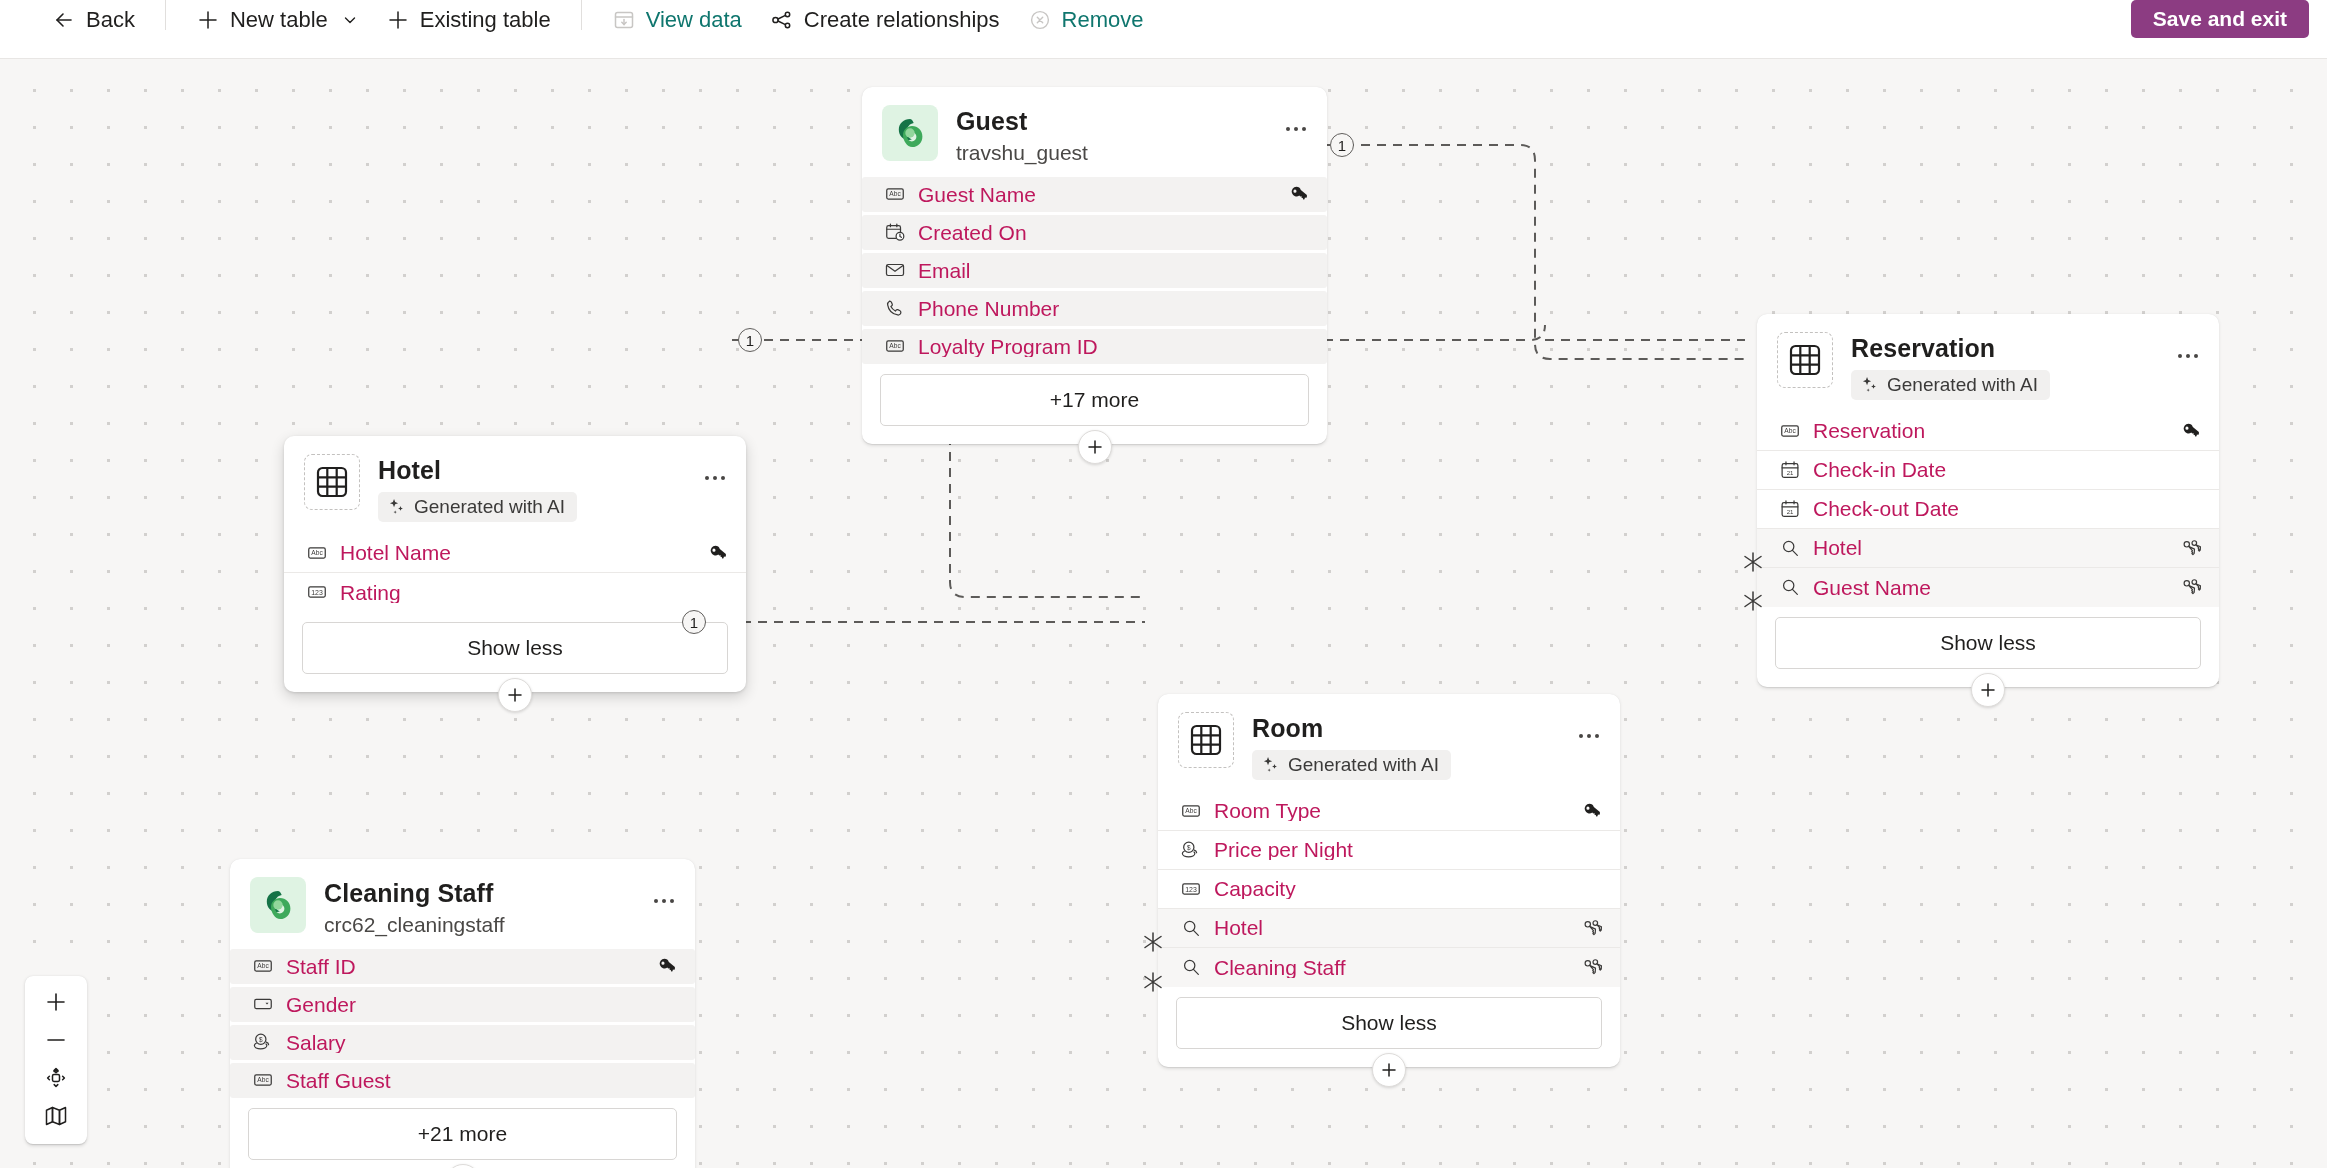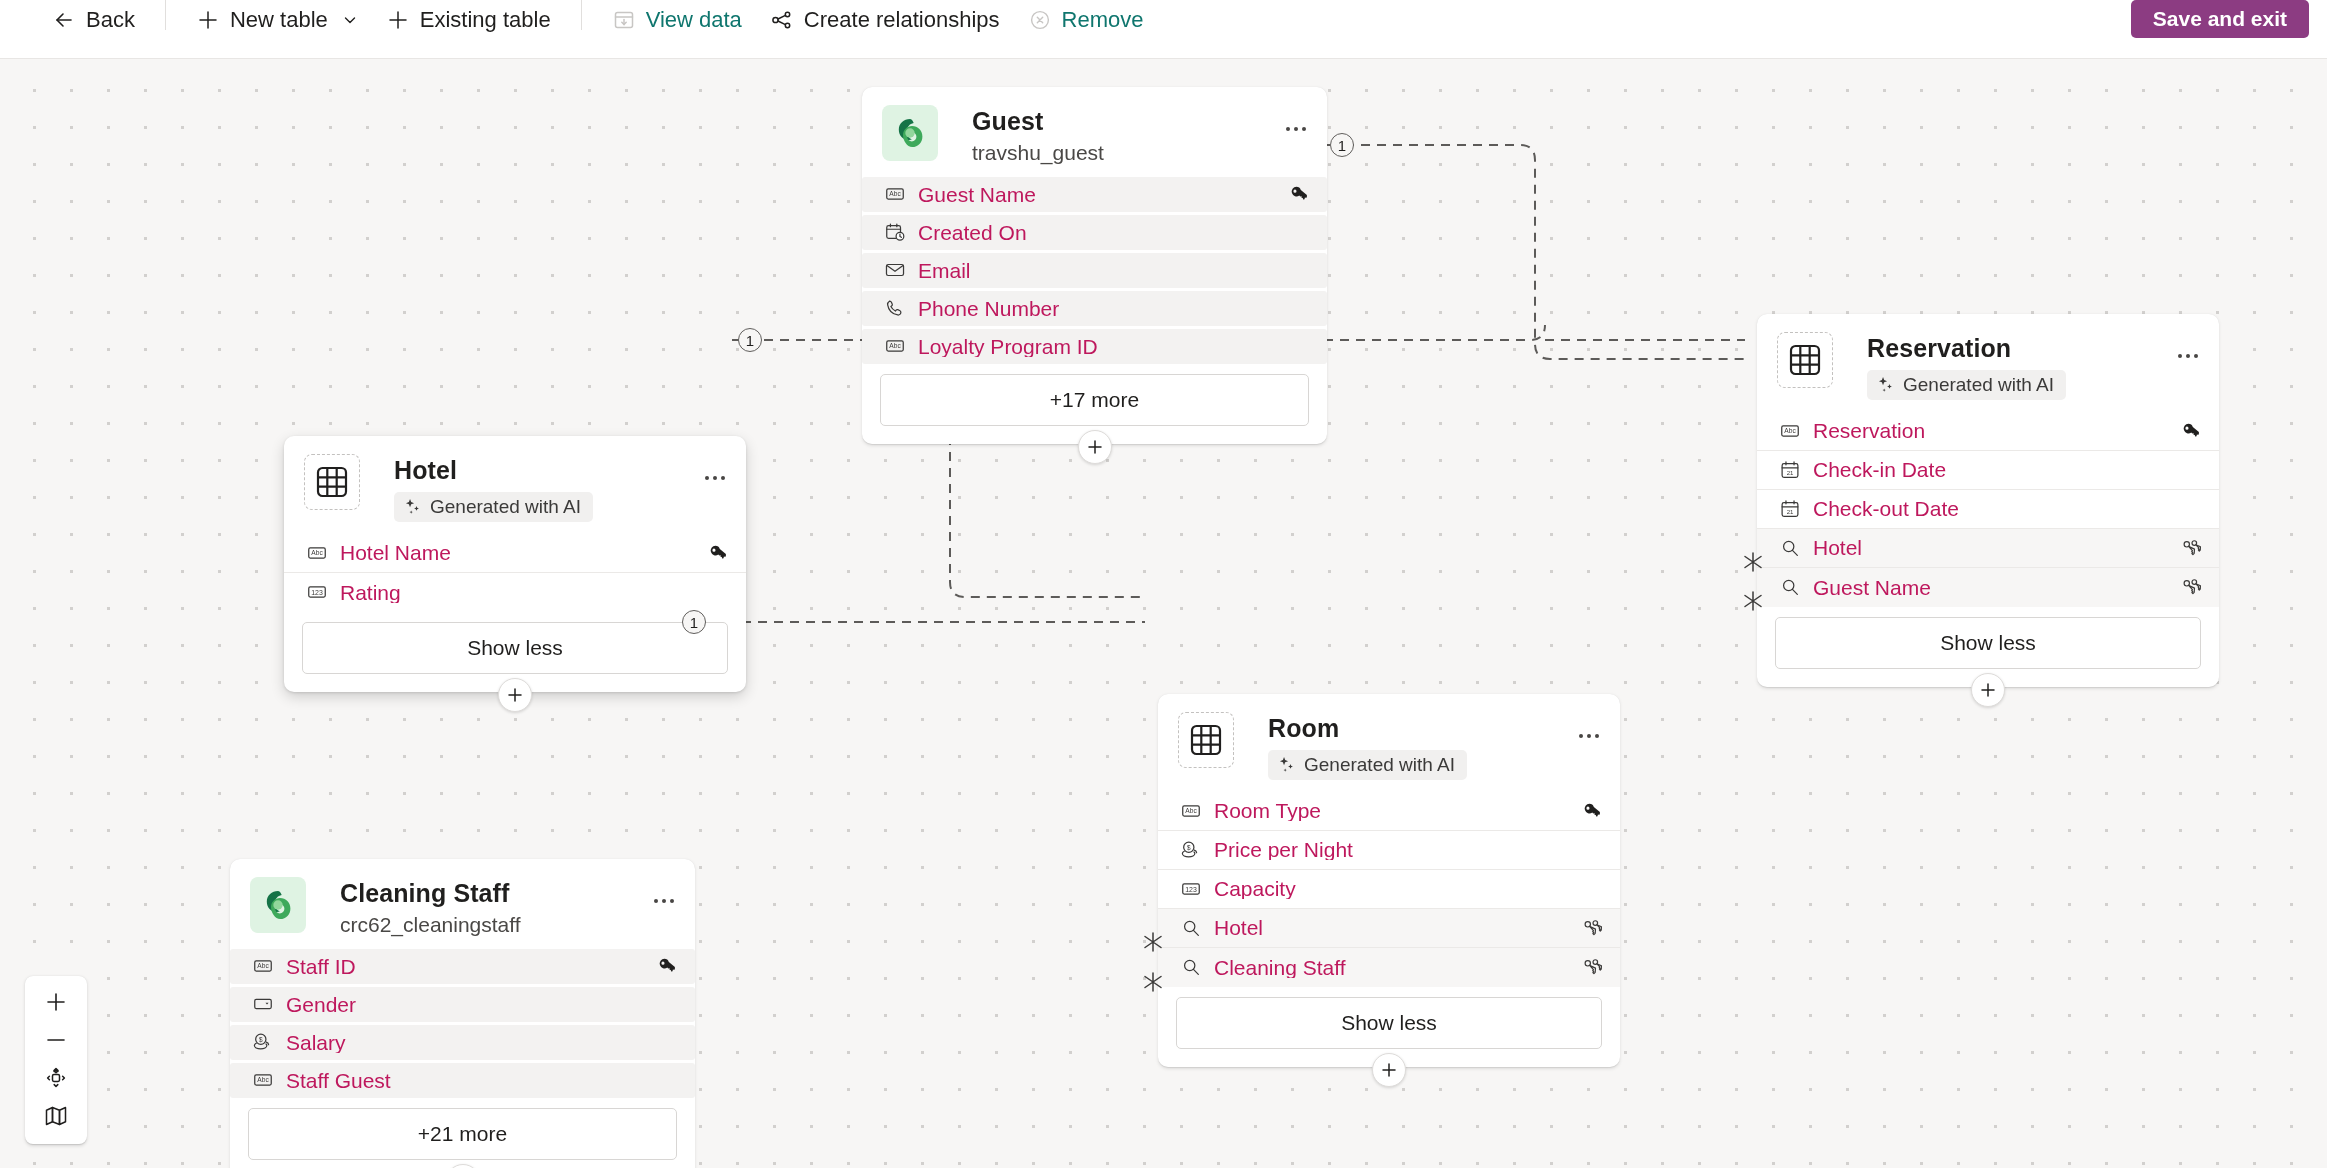--- a/index.html
+++ b/index.html
@@ -75,21 +75,20 @@
   }
   .card.selected {
     box-shadow: 0 5px 14px rgba(0,0,0,.16), 0 1px 3px rgba(0,0,0,.12);
     z-index: 14;
   }
 
   .card-head {
     display: flex; align-items: flex-start;
     padding: 18px 16px 12px 20px;
     position: relative;
-    gap: 16px;
   }
   .entity-ico {
     width: 56px; height: 56px; flex: 0 0 56px;
     border-radius: 8px;
     display: flex; align-items: center; justify-content: center;
   }
   .entity-ico.dataverse { background: #dff3e3; }
   .entity-ico.generic  { background: #ffffff; border: 1.5px dashed #c3c1bf; }
 
   .head-text { margin-left: 18px; padding-top: 2px; flex: 1 1 auto; min-width: 0; }

